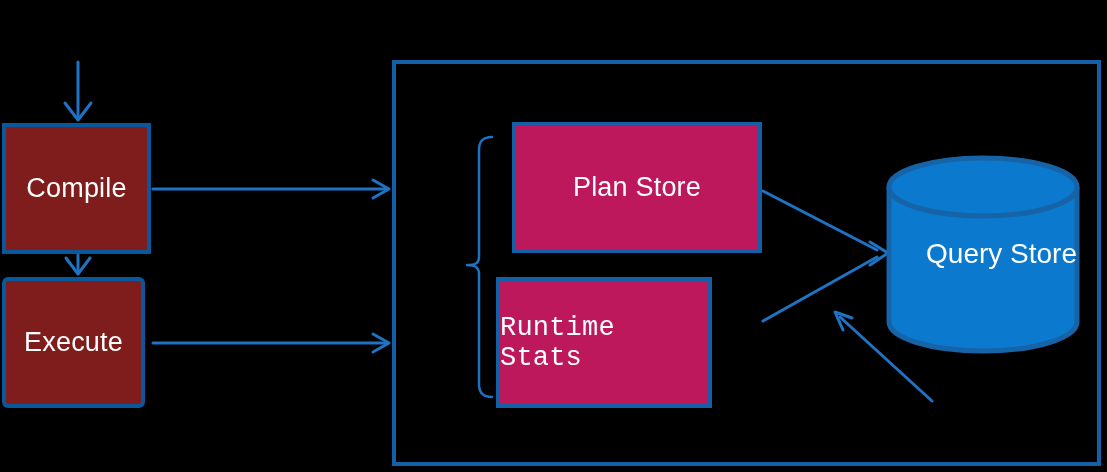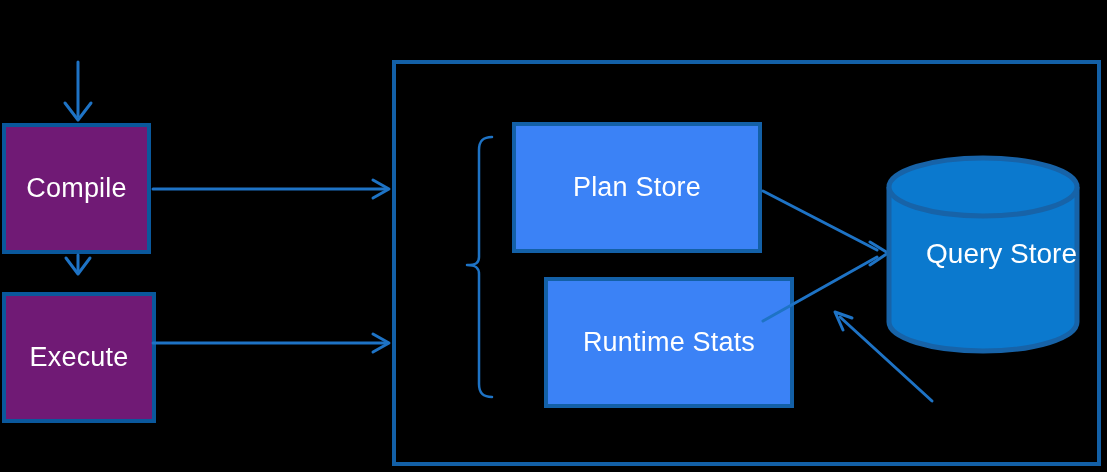--- a/index.html
+++ b/index.html
@@ -20,31 +20,31 @@
     box-sizing: border-box;
     display: flex;
     align-items: center;
     justify-content: center;
     color: #ffffff;
     font-size: 27px;
     font-weight: 400;
     letter-spacing: 0.2px;
   }
   .blue-node {
-    background: #701a75;
+    background: #7f1d1d;
     border: 4px solid #0a589c;
   }
   .orange-node {
-    background: #3b82f6;
+    background: #be185d;
     border: 4px solid #1360a7;
   }
   #compile-node { left: 2px;   top: 123px; width: 149px; height: 131px; }
-  #execute-node { left: 2px;   top: 292px; width: 154px; height: 131px; }
+  #execute-node { left: 2px;   top: 277px; width: 143px; height: 131px; border-radius: 6px; }
   #plan-store-node     { left: 512px; top: 122px; width: 250px; height: 131px; }
-  #runtime-stats-node  { left: 544px; top: 277px; width: 250px; height: 131px; }
+  #runtime-stats-node  { left: 496px; top: 277px; width: 216px; height: 131px; font-family: Liberation Mono, monospace; }
   .container-box {
     position: absolute;
     box-sizing: border-box;
     left: 392px; top: 60px; width: 709px; height: 406px;
     border: 4px solid #1360a7;
     background: transparent;
   }
   .svg-layer {
     position: absolute;
     left: 0; top: 0;

